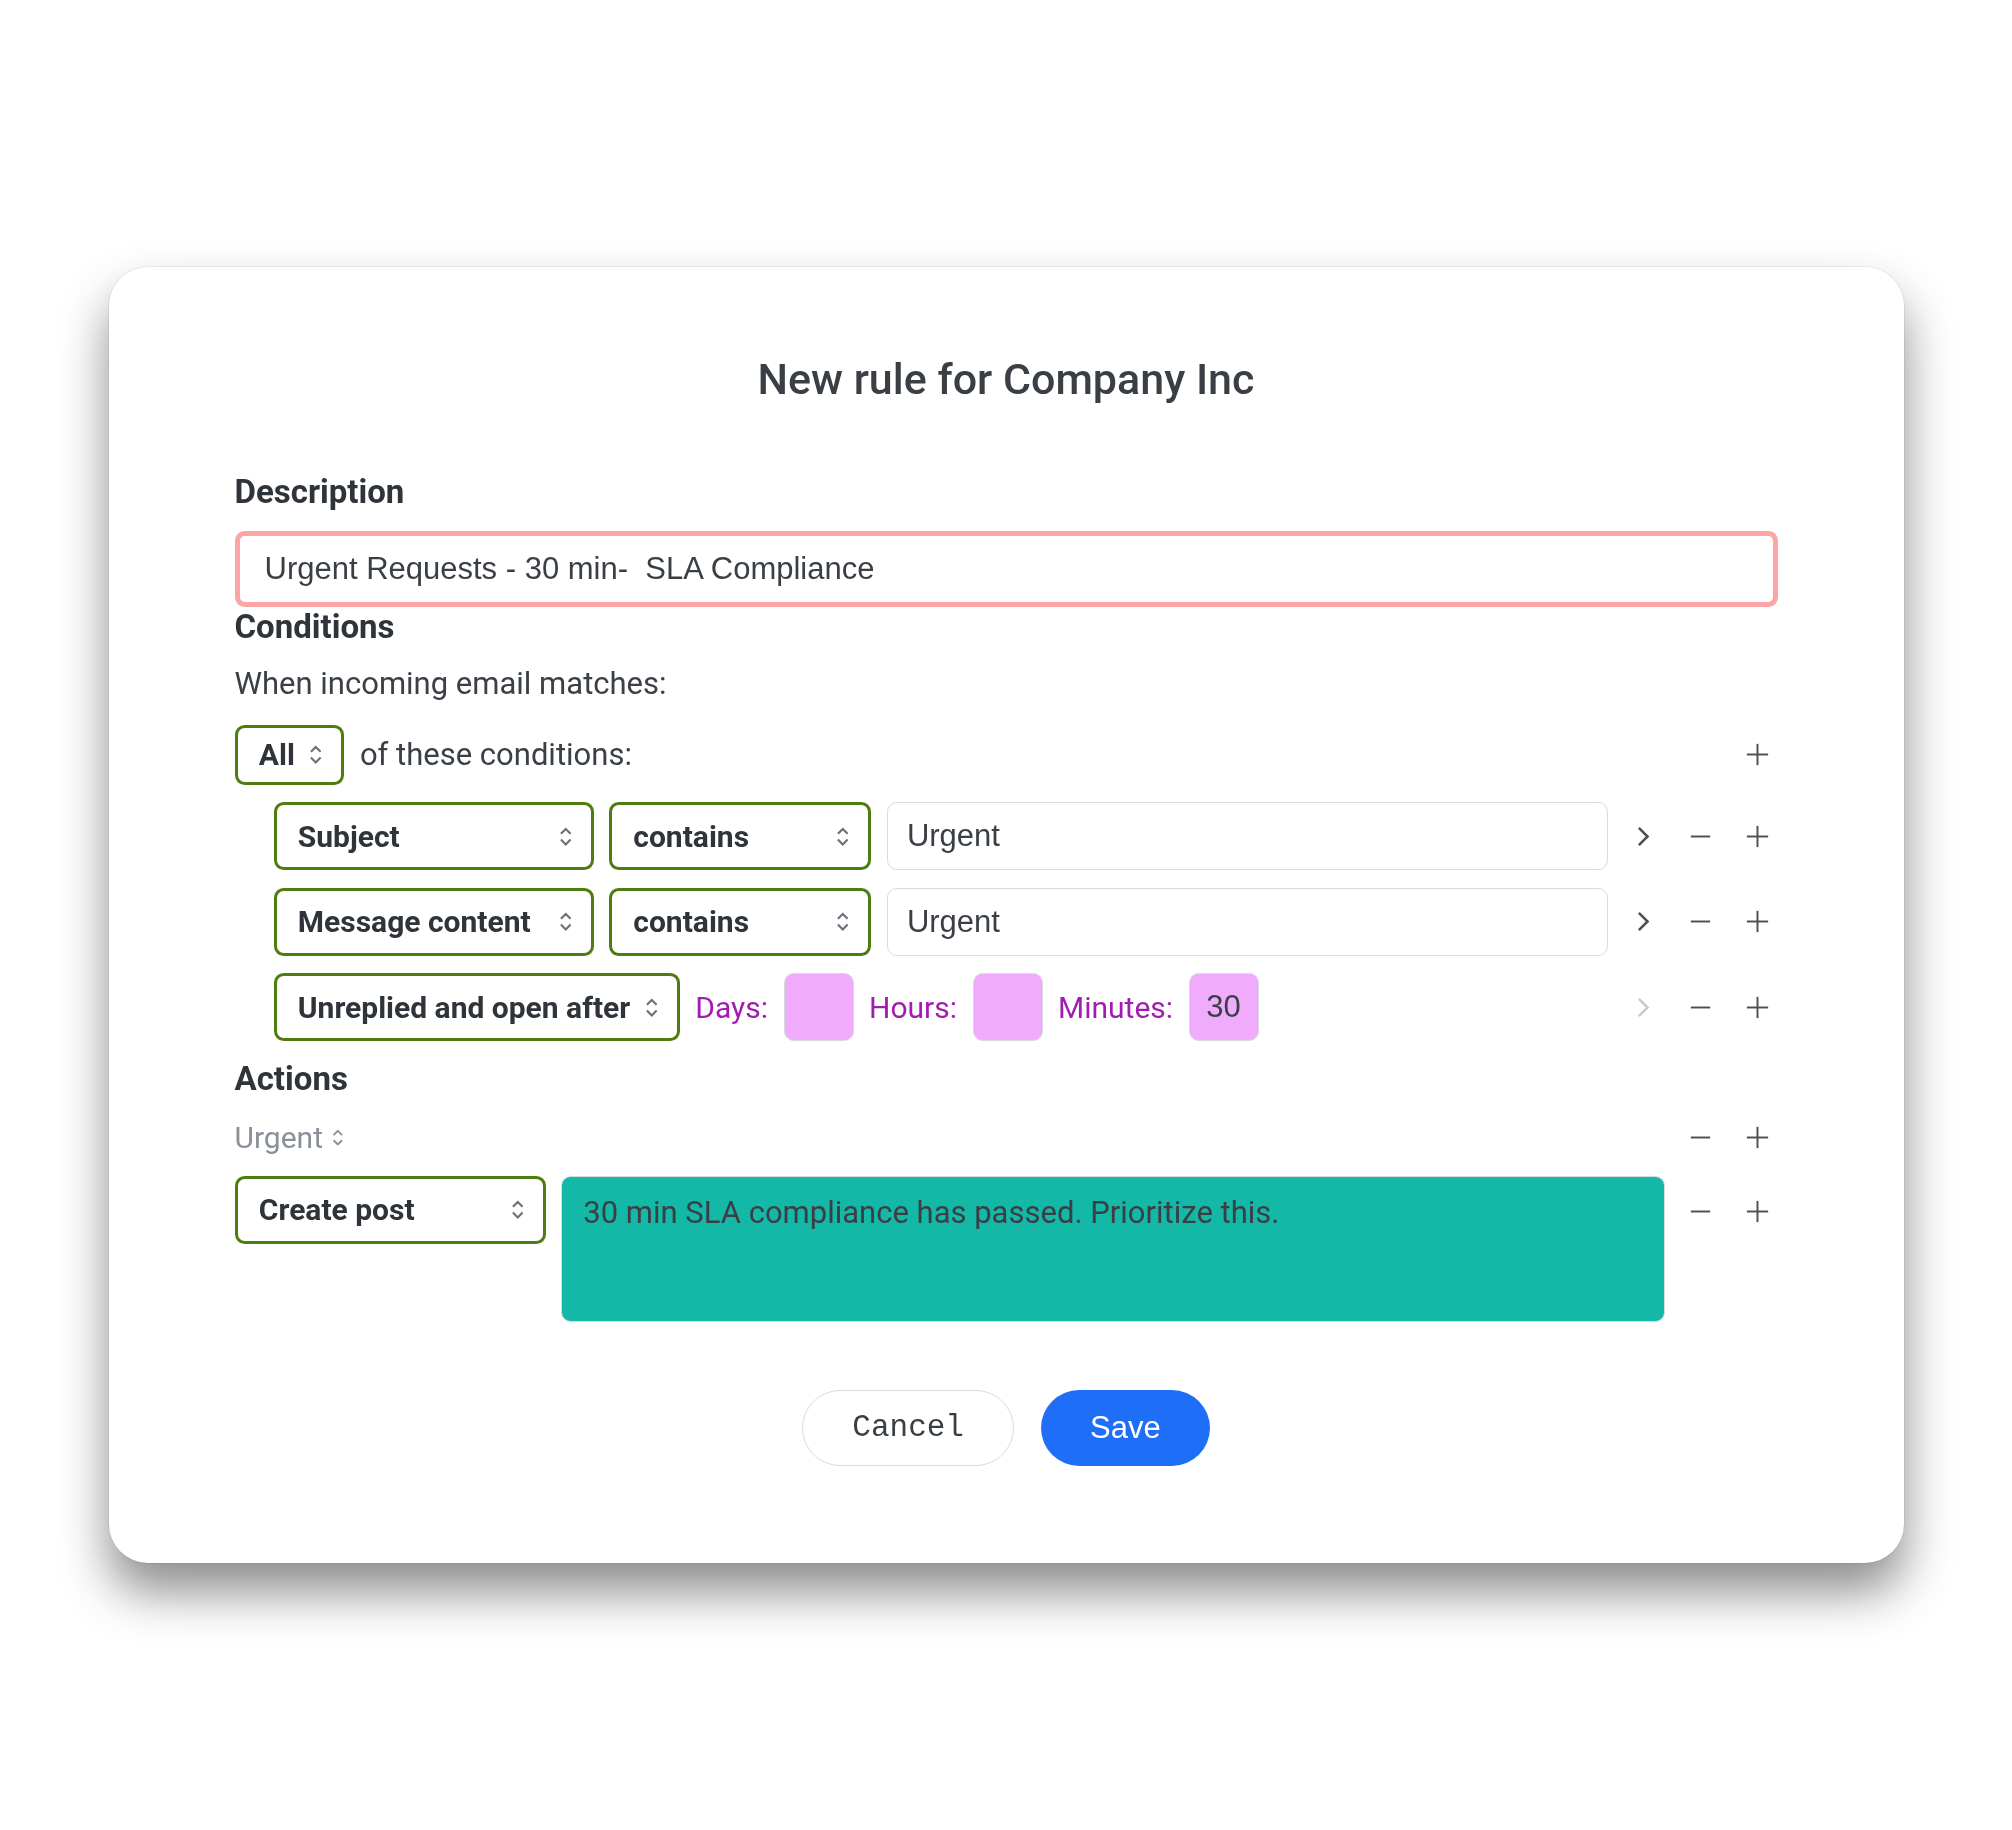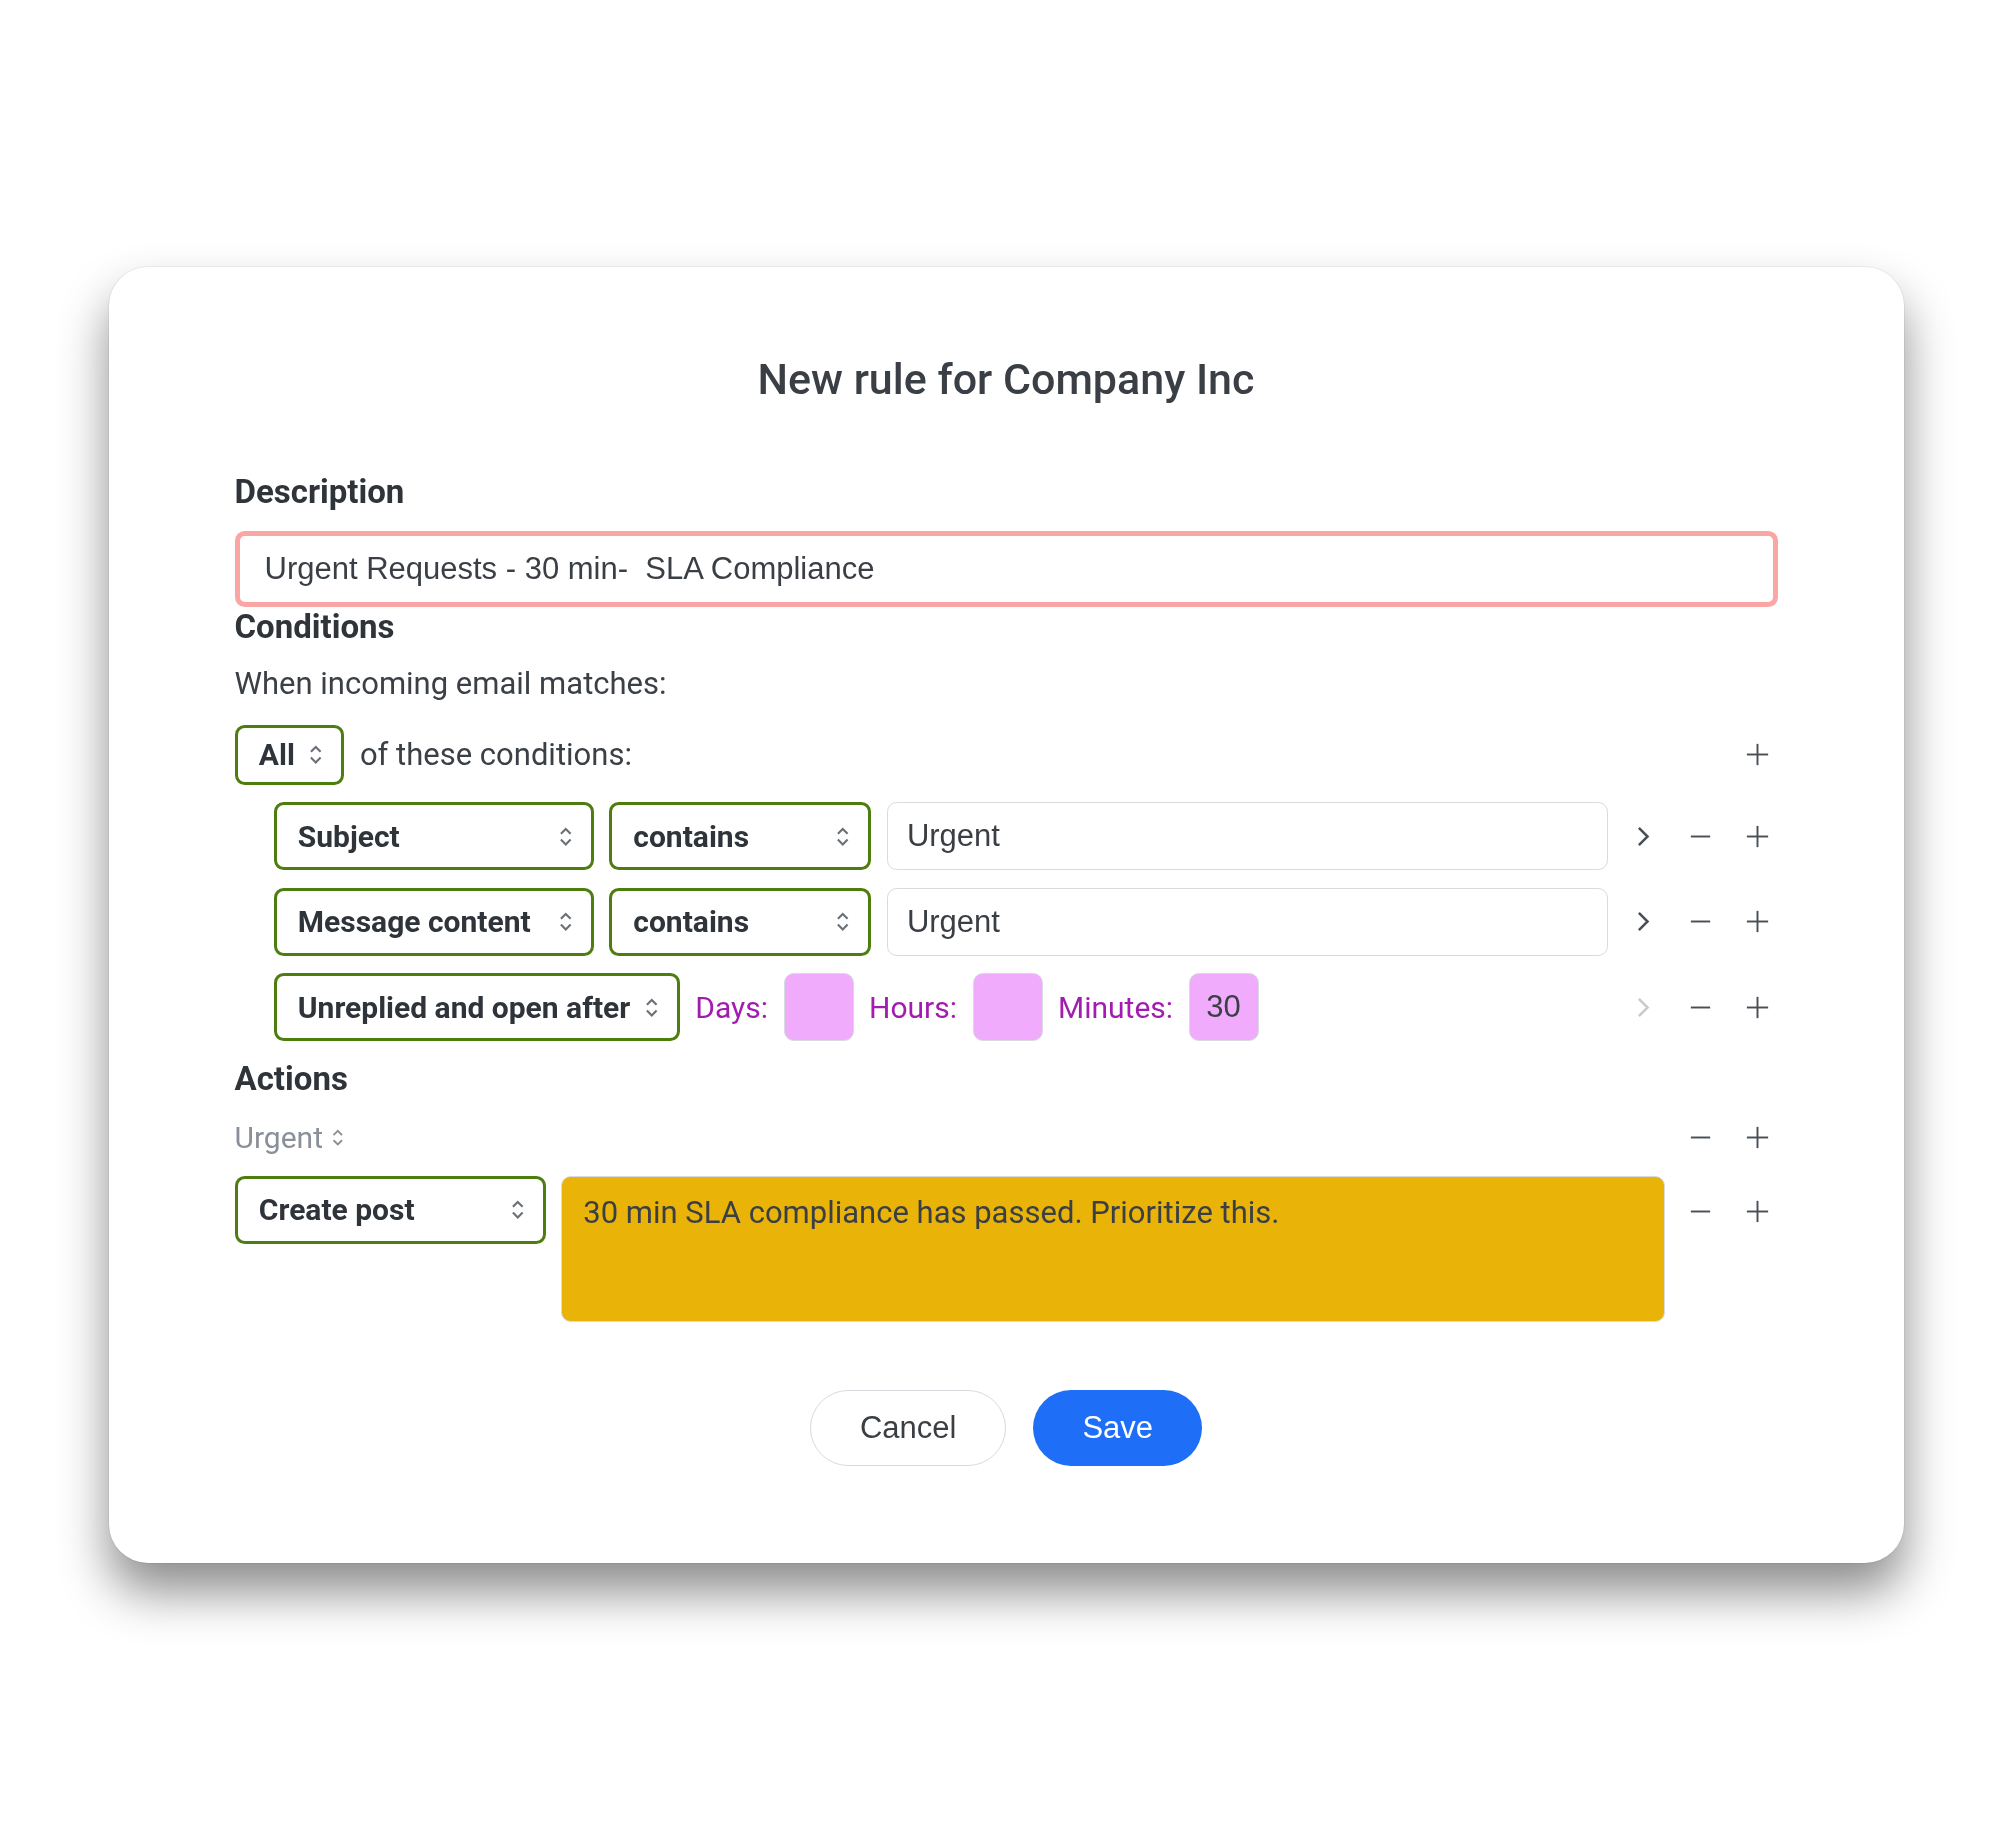--- a/index.html
+++ b/index.html
@@ -127,21 +127,21 @@
     gap: 7.8px;
   }
   .textarea-input {
     flex: 1;
     min-height: 146px;
     border: 1px solid #d7dbe0;
     border-radius: 9.7px;
     padding: 17.5px 21.3px;
     font-size: 31px;
     color: #3a3f45;
-    background: #eab308;
+    background: #14b8a6;
     font-family: inherit;
     resize: none;
   }
   .row-top { align-items: flex-start; }
   .row-top .select-chip { margin-top: 0; }
   .row-top .icon-col { display:flex; gap:15.5px; align-items:center; padding-top:15.5px; }
   .footer {
     display: flex;
     justify-content: center;
     gap: 27px;
@@ -153,20 +153,21 @@
     padding: 0 49px;
     font-size: 31px;
     font-weight: 500;
     cursor: pointer;
     border: none;
   }
   .btn-secondary {
     background: #fff;
     border: 1px solid #d7dbe0;
     color: #3a3f45;
+    font-family: Liberation Mono, monospace;
   }
   .btn-primary {
     background: #1f6ef7;
     color: #fff;
   }
   svg { display: block; }
 </style>
 </head>
 <body>
 

